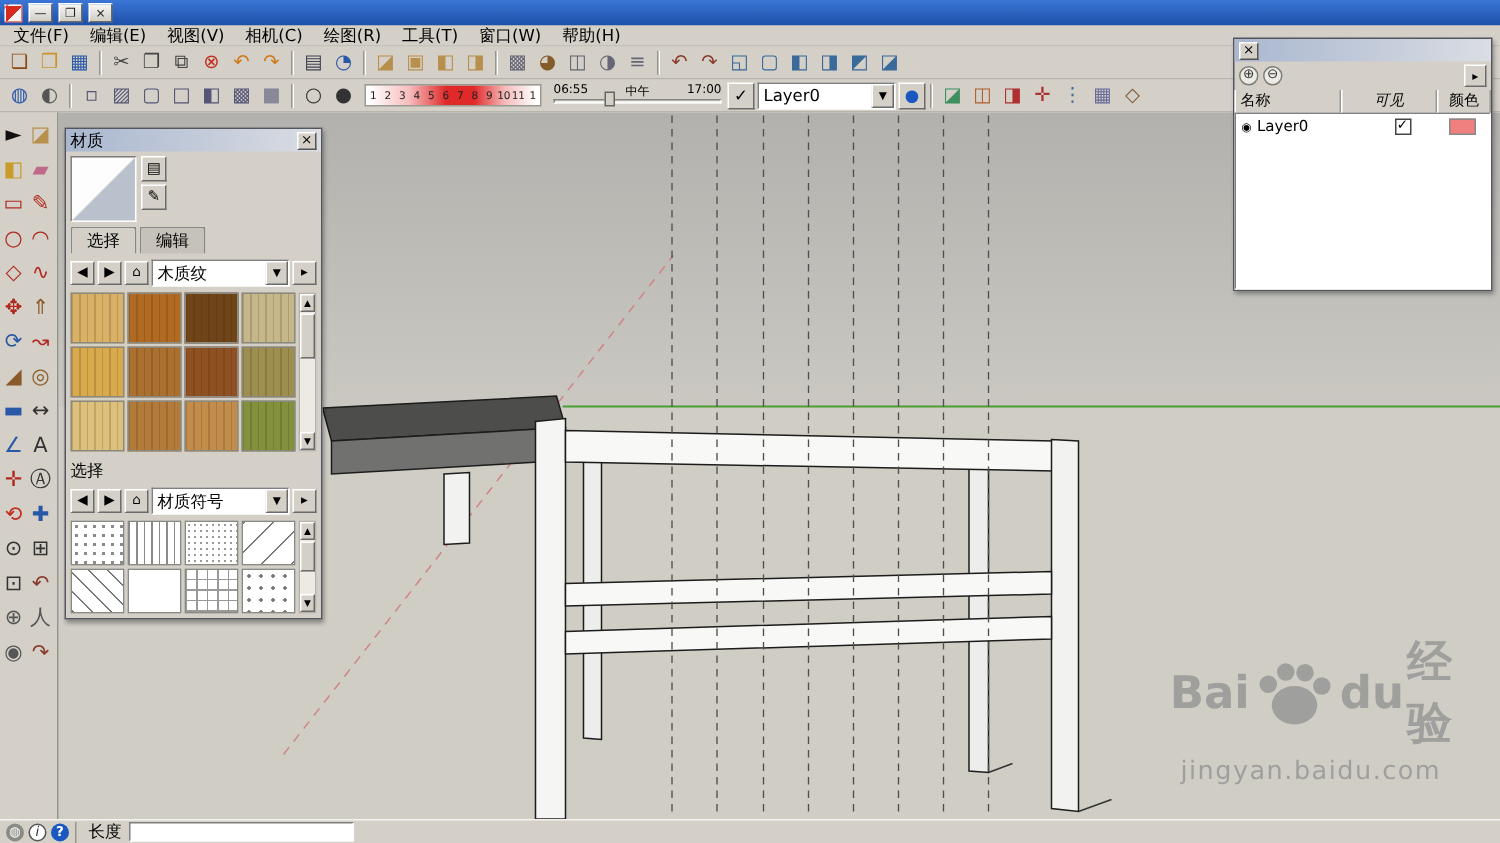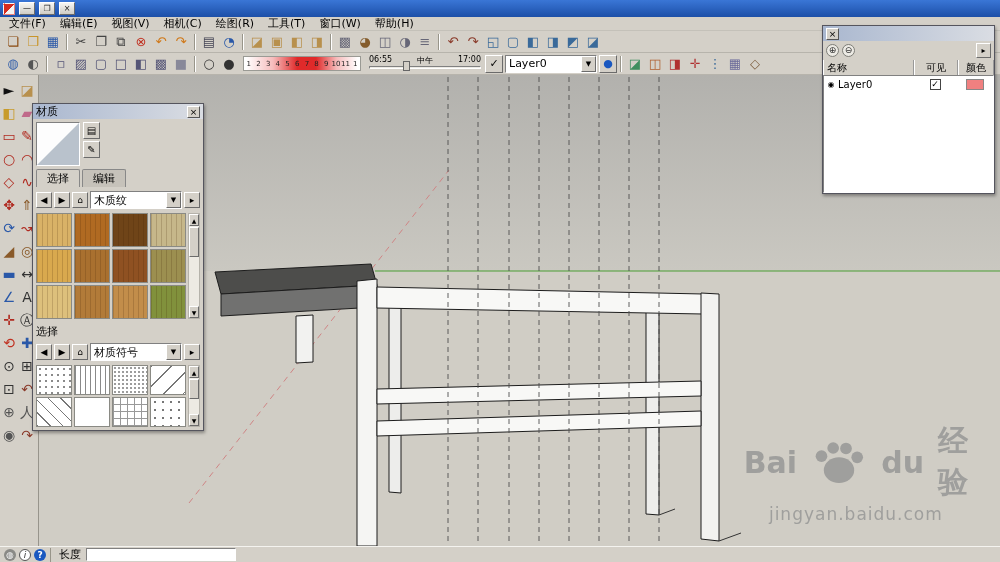--- a/index.html
+++ b/index.html
@@ -37,31 +37,31 @@
 
 
 .left-toolbar{position:absolute;left:0;top:75px;bottom:16px;width:39px;background:#d4d0c8;border-right:1px solid #97948c;display:flex;flex-wrap:wrap;align-content:flex-start;padding-top:3px;z-index:5;}
 .ltool{width:18px;height:23px;display:flex;align-items:center;justify-content:center;}
 .ltool .g{font-style:normal;font-size:14px;line-height:1;}
 
 
 .viewport{position:absolute;left:39px;top:75px;right:0;bottom:16px;background:#c9c7c0;z-index:1;}
 .viewport svg{display:block;width:100%;height:100%;}
 .watermark{position:absolute;right:32px;bottom:22px;text-align:center;color:#9f9f9d;z-index:2;}
-.wm-brand{display:flex;align-items:center;justify-content:flex-end;font-weight:bold;font-size:30px;gap:14px;}
+.wm-brand{display:flex;align-items:center;justify-content:flex-end;font-weight:bold;font-size:30px;gap:2px;}
 .wm-url{font-size:17px;margin-top:1px;letter-spacing:1px;}
 
 
 .panel{position:absolute;background:#d4d0c8;border:1px solid #55555e;box-shadow:1px 2px 3px rgba(0,0,0,.35);}
 .panel-title{height:15px;display:flex;align-items:center;background:linear-gradient(90deg,#a9b7cf,#dadde3);padding:0 3px;font-size:11px;}
 .pt-text{flex:1;}
 .closebox{width:13px;height:12px;background:#d4d0c8;border:1px solid #fff;border-right-color:#555;border-bottom-color:#555;font-size:9px;line-height:10px;text-align:center;}
 
 
-.materials{left:32px;top:85px;width:172px;z-index:15;margin-top:18px;}
+.materials{left:43px;top:85px;width:172px;z-index:15;}
 .mat-body{padding:3px;}
 .preview-row{display:flex;gap:3px;}
 .preview-thumb{width:44px;height:44px;background:linear-gradient(135deg,#fdfdfd 49%,#b9c2cc 51%);border:1px solid;border-color:#808080 #fff #fff #808080;}
 .preview-mid{flex:1;}
 .preview-mid input{height:17px;width:100%;border:1px solid;border-color:#808080 #fff #fff #808080;background:#fff;font-size:11px;padding:0 2px;font-family:inherit;}
 .preview-btns{display:flex;flex-direction:column;gap:2px;}
 .minibtn{width:17px;height:17px;background:#d4d0c8;border:1px solid #fff;border-right-color:#6b6b6b;border-bottom-color:#6b6b6b;display:flex;align-items:center;justify-content:center;font-size:10px;}
 .tabs{display:flex;margin-top:3px;}
 .tab{padding:1px 10px;border:1px solid #888;border-bottom:none;background:#c6c2ba;font-size:11px;margin-right:2px;border-radius:2px 2px 0 0;}
 .tab.active{background:#d4d0c8;}
@@ -86,21 +86,21 @@
 .p-blank{}
 
 
 .layers{left:822px;top:25px;width:173px;z-index:20;}
 .lay-toolbar{display:flex;align-items:center;padding:2px 3px;gap:3px;}
 .roundbtn{width:13px;height:13px;border-radius:50%;background:#eceae4;border:1px solid #7d7d77;font-size:9px;line-height:11px;text-align:center;color:#333;}
 .lay-arrow{margin-left:auto;width:15px;height:15px;font-size:8px;}
 .lay-header{display:flex;height:15px;align-items:center;font-size:10px;}
 .lh{border-right:1px solid #999;border-left:1px solid #fff;height:15px;line-height:15px;padding:0 3px;}
 .lh-name{flex:1;}
-.lh-vis{width:44px;text-align:center;}
+.lh-vis{width:64px;text-align:center;font-style:italic;}
 .lh-col{width:36px;text-align:center;}
 .lay-list{background:#fff;height:118px;border:1px solid;border-color:#808080 #fff #fff #808080;overflow:hidden;}
 .lrow{display:flex;align-items:center;height:16px;font-size:10px;}
 .lradio{width:14px;text-align:center;font-size:8px;}
 .lname{flex:1;}
 .lvis{width:44px;display:flex;justify-content:center;}
 .cb{width:11px;height:11px;border:1px solid #444;background:#fff;font-size:9px;line-height:9px;text-align:center;}
 .lcol{width:36px;display:flex;justify-content:center;}
 .colorchip{width:18px;height:11px;border:1px solid #888;}
 

